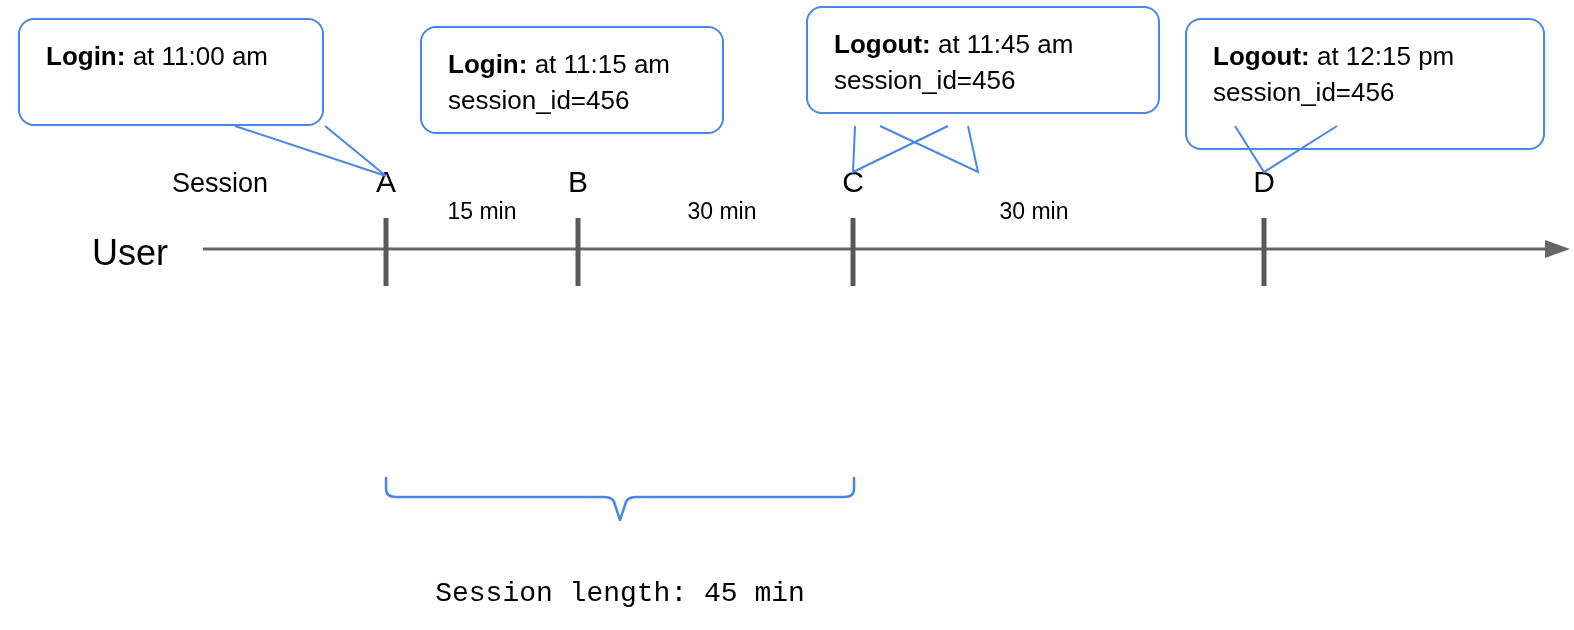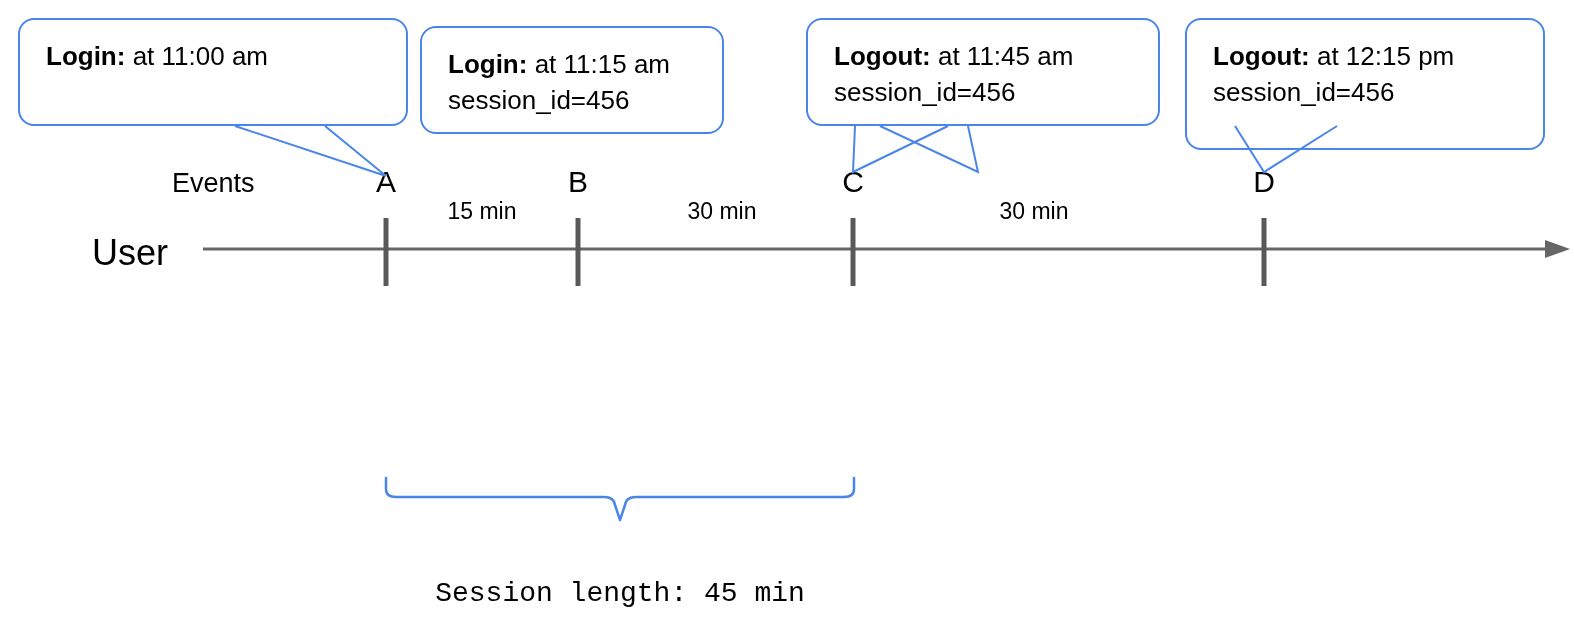--- a/index.html
+++ b/index.html
@@ -109,60 +109,60 @@
     transform: translateX(-50%);
     white-space: nowrap;
     font-family: Liberation Mono, monospace;
   }
 </style>
 </head>
 <body>
 
 <div id="canvas">
 
-  <div class="bubble" style="left:18px; top:18px; width:390px; height:108px;">
+  <div class="bubble" style="left:18px; top:18px; width:306px; height:108px;">
     <div class="bubble-text">
       <span class="kind">Login:</span><span> at 11:00 am</span>
     </div>
   </div>
   <svg class="tail-svg" style="left:0px; top:0px; width:400px; height:200px;" viewBox="0 0 400 200">
     <path d="M 235 126 L 386 176 L 325 126" fill="none" stroke="#4a86e8" stroke-width="2"></path>
   </svg>
 
   <div class="bubble" style="left:420px; top:26px; width:304px; height:108px;">
     <div class="bubble-text">
       <span class="kind">Login:</span><span> at 11:15 am</span>
       <span class="bubble-line2">session_id=456</span>
     </div>
   </div>
   <svg class="tail-svg" style="left:400px; top:0px; width:400px; height:200px;" viewBox="0 0 400 200">
     <path d="M 480 126 L 578 172 L 568 126" fill="none" stroke="#4a86e8" stroke-width="2"></path>
   </svg>
 
-  <div class="bubble" style="left:806px; top:18px; width:354px; height:108px;">
+  <div class="bubble" style="left:806px; top:6px; width:354px; height:108px;">
     <div class="bubble-text">
       <span class="kind">Logout:</span><span> at 11:45 am</span>
       <span class="bubble-line2">session_id=456</span>
     </div>
   </div>
   <svg class="tail-svg" style="left:800px; top:0px; width:400px; height:200px;" viewBox="0 0 400 200">
     <path d="M 55 126 L 53 172 L 148 126" fill="none" stroke="#4a86e8" stroke-width="2"></path>
   </svg>
 
   <div class="bubble" style="left:1185px; top:18px; width:360px; height:132px;">
     <div class="bubble-text">
       <span class="kind">Logout:</span><span> at 12:15 pm</span>
       <span class="bubble-line2">session_id=456</span>
     </div>
   </div>
   <svg class="tail-svg" style="left:1100px; top:0px; width:474px; height:200px;" viewBox="0 0 474 200">
     <path d="M 135 126 L 164 172 L 237 126" fill="none" stroke="#4a86e8" stroke-width="2"></path>
   </svg>
 
-  <div class="row-label events-label" style="left:172px; top:168px;">Events</div>
+  <div class="row-label events-label" style="left:172px; top:168px;">Session</div>
 
   <div class="row-label" style="left:92px; top:232px; font-size:36px;">User</div>
 
   <svg class="axis-svg" width="1574" height="630" viewBox="0 0 1574 630">
 
     <line x1="203" y1="249" x2="1545" y2="249" stroke="#666666" stroke-width="3"></line>
 
     <polygon points="1545,240 1570,249 1545,258" fill="#666666"></polygon>
 
     <line x1="386" y1="218" x2="386" y2="286" stroke="#595959" stroke-width="5"></line>

